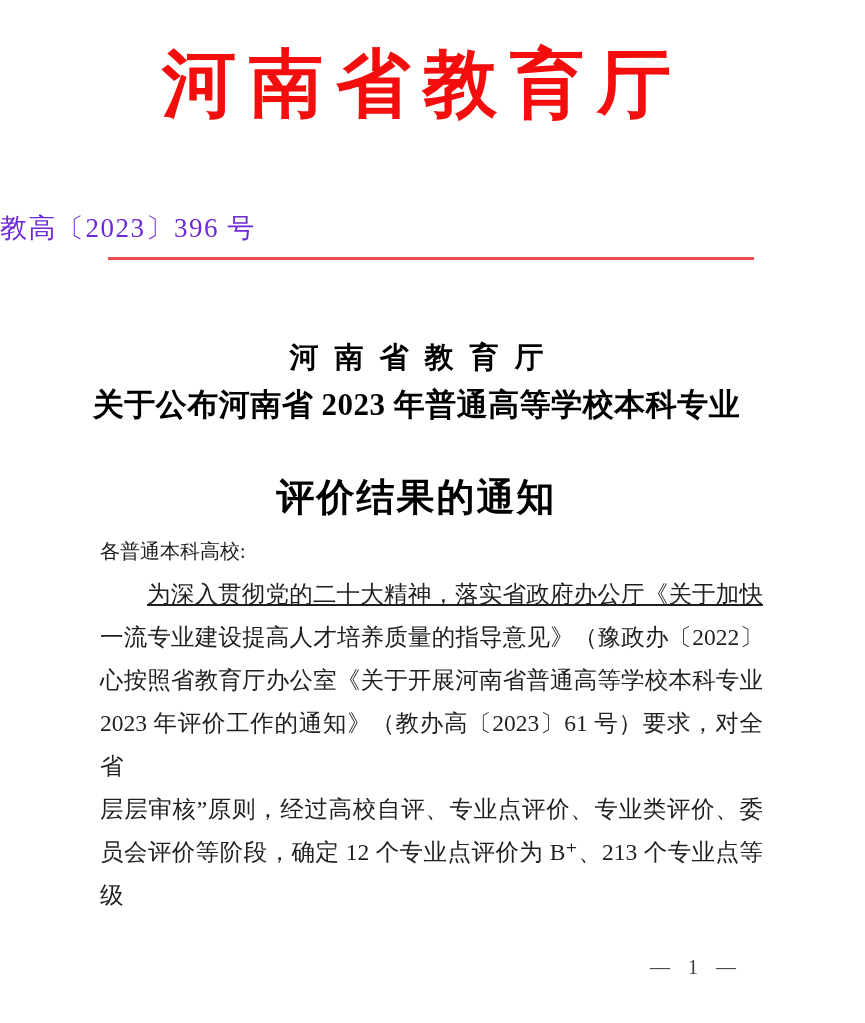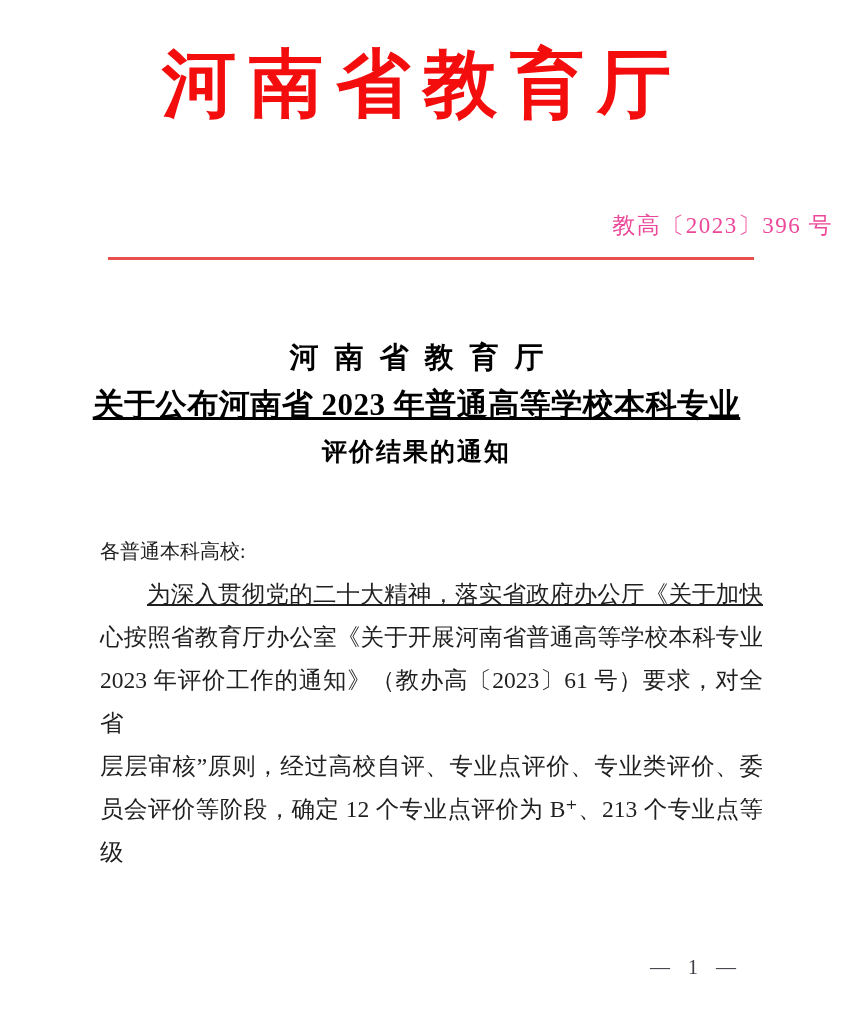--- a/index.html
+++ b/index.html
@@ -31,24 +31,24 @@
     white-space: nowrap;
     line-height: 1.1;
   }
 
   
   .doc-number {
     position: absolute;
     top: 210px;
     left: 0;
     right: 0;
-    text-align: right;
-    font-size: 23px;
+    text-align: left;
+    font-size: 27px;
     letter-spacing: 1.5px;
-    color: #ec4899;
+    color: #6d28d9;
     white-space: nowrap;
   }
 
   
   .red-line {
     position: absolute;
     top: 257px;
     left: 108px;
     width: 646px;
     height: 3px;
@@ -69,27 +69,27 @@
     letter-spacing: 16px;
     text-indent: 16px;
     line-height: 47px;
     white-space: nowrap;
   }
   .notice-title .t2 {
     font-size: 31px;
     line-height: 47px;
     letter-spacing: 0.5px;
     white-space: nowrap;
-    text-decoration: underline;
   }
   .notice-title .t3 {
-    font-size: 25px;
+    font-size: 38px;
     line-height: 48px;
     letter-spacing: 2px;
     white-space: nowrap;
+    margin-top: 45px;
   }
 
   
   .salutation {
     position: absolute;
     top: 530px;
     left: 100px;
     width: 663px;
     font-size: 20px;
     line-height: 43px;
@@ -139,20 +139,21 @@
   <div class="notice-title">
     <div class="t1">河南省教育厅</div>
     <div class="t2">关于公布河南省 2023 年普通高等学校本科专业</div>
     <div class="t3">评价结果的通知</div>
   </div>
 
   <div class="salutation">各普通本科高校:</div>
 
   <div class="body-text">
       <div class="body-line">为深入贯彻党的二十大精神，落实省政府办公厅《关于加快</div>
+      <div class="body-line">一流专业建设提高人才培养质量的指导意见》（豫政办〔2022〕</div>
       <div class="body-line">心按照省教育厅办公室《关于开展河南省普通高等学校本科专业</div>
       <div class="body-line">2023 年评价工作的通知》（教办高〔2023〕61 号）要求，对全省</div>
       <div class="body-line">层层审核”原则，经过高校自评、专业点评价、专业类评价、委</div>
       <div class="body-line">员会评价等阶段，确定 12 个专业点评价为 B⁺、213 个专业点等级</div>
     </div>
 
   <div class="page-number">— 1 —</div>
 
 </div>
 

